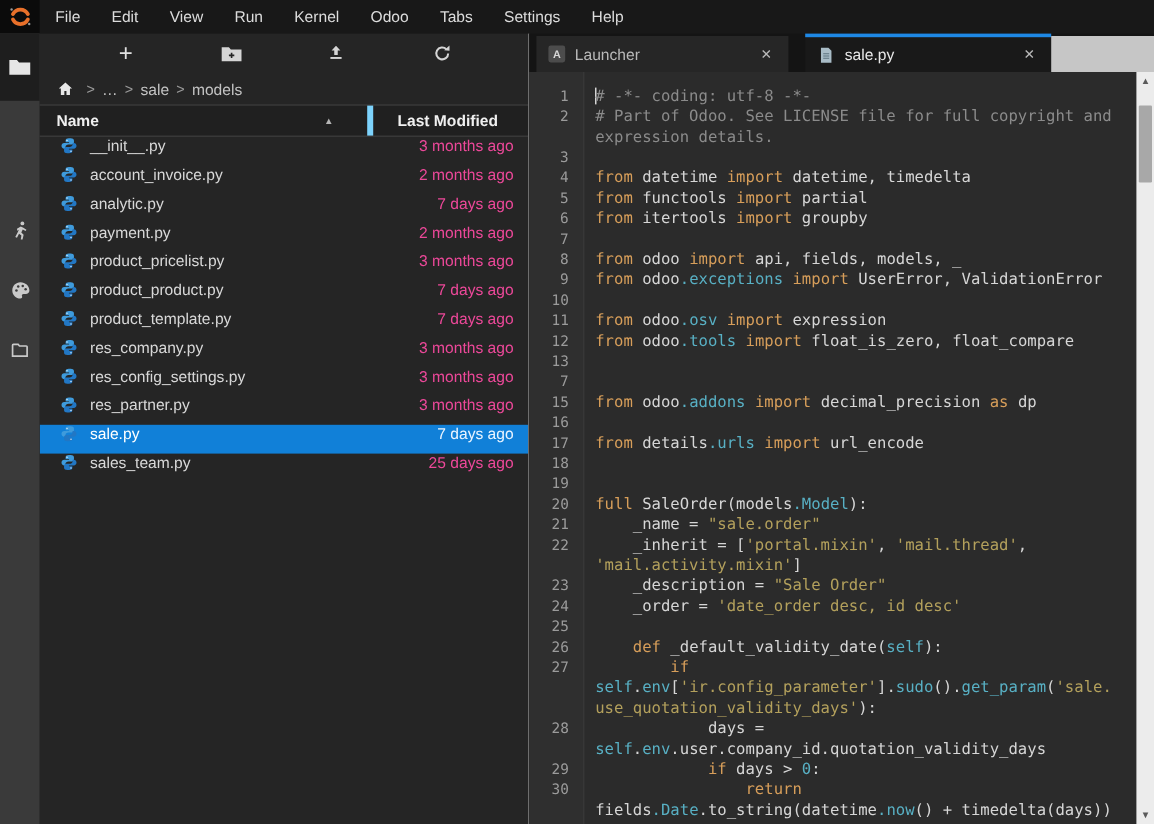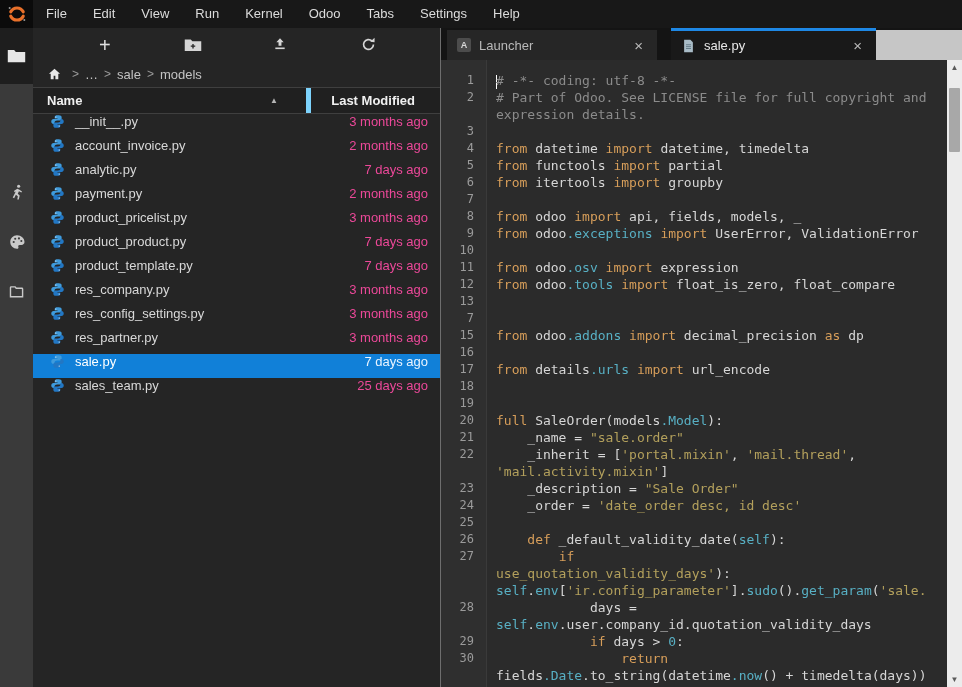--- a/index.html
+++ b/index.html
@@ -475,25 +475,25 @@
             <div class="code-row">
               <span class="ln">26</span>
               <span class="ct"><span class="tk-d">    </span><span class="tk-k">def</span><span class="tk-d"> _default_validity_date(</span><span class="tk-p">self</span><span class="tk-d">):</span></span>
             </div>
             <div class="code-row">
               <span class="ln">27</span>
               <span class="ct"><span class="tk-d">        </span><span class="tk-k">if</span></span>
             </div>
             <div class="code-row">
               <span class="ln"></span>
+              <span class="ct"><span class="tk-p">self</span><span class="tk-d">.</span><span class="tk-p">env</span><span class="tk-d">[</span><span class="tk-s">'ir.config_parameter'</span><span class="tk-d">].</span><span class="tk-p">sudo</span><span class="tk-d">().</span><span class="tk-p">get_param</span><span class="tk-d">(</span><span class="tk-s">'sale.</span></span>
+            </div>
+            <div class="code-row">
+              <span class="ln"></span>
               <span class="ct"><span class="tk-s">use_quotation_validity_days'</span><span class="tk-d">):</span></span>
-            </div>
-            <div class="code-row">
-              <span class="ln"></span>
-              <span class="ct"><span class="tk-p">self</span><span class="tk-d">.</span><span class="tk-p">env</span><span class="tk-d">[</span><span class="tk-s">'ir.config_parameter'</span><span class="tk-d">].</span><span class="tk-p">sudo</span><span class="tk-d">().</span><span class="tk-p">get_param</span><span class="tk-d">(</span><span class="tk-s">'sale.</span></span>
             </div>
             <div class="code-row">
               <span class="ln">28</span>
               <span class="ct"><span class="tk-d">            days =</span></span>
             </div>
             <div class="code-row">
               <span class="ln"></span>
               <span class="ct"><span class="tk-p">self</span><span class="tk-d">.</span><span class="tk-p">env</span><span class="tk-d">.user.company_id.quotation_validity_days</span></span>
             </div>
             <div class="code-row">

